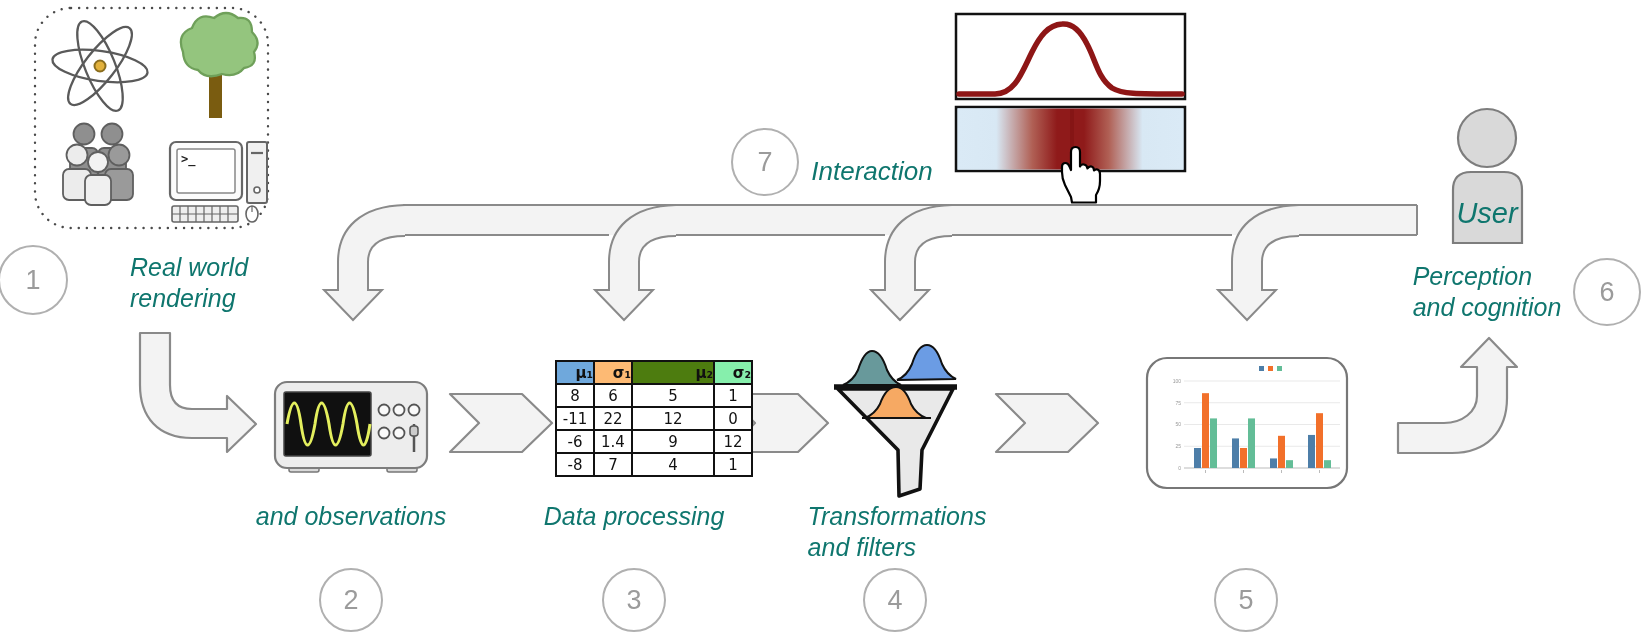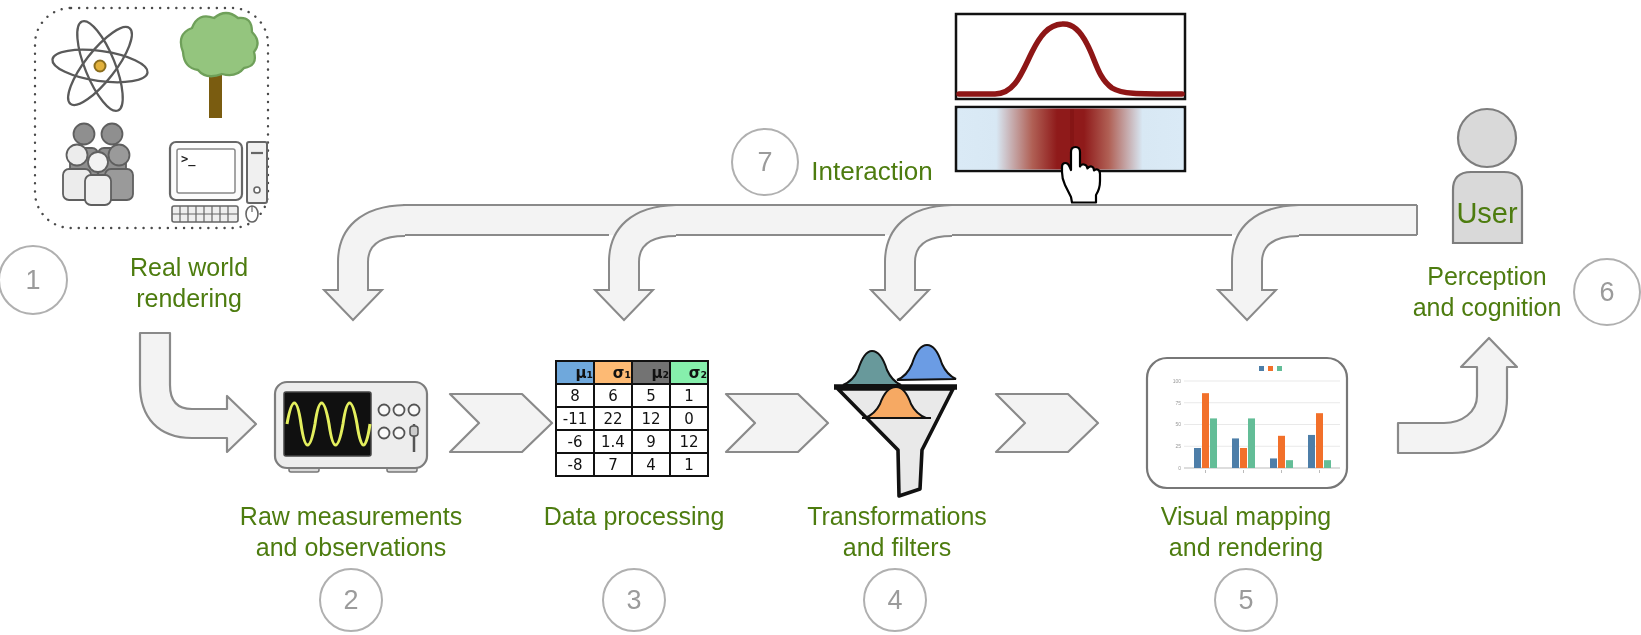--- a/index.html
+++ b/index.html
@@ -1,20 +1,20 @@
 <!DOCTYPE html>
 <html><head>
 <meta charset="utf-8">
 <style>
   html,body{margin:0;padding:0;background:#fff;}
   #canvas{position:relative;width:1641px;height:635px;background:#fff;overflow:hidden;
           font-family:"Liberation Sans",sans-serif;}
   #scene{position:absolute;left:0;top:0;}
-  .stage-label{position:absolute;transform:translateX(-50%);text-align:center;
-               font-size:25px;line-height:31px;color:#4d7c0f;white-space:nowrap;}
+  .stage-label{position:absolute;transform:translateX(-50%);
+               font-size:25px;line-height:31px;color:#0f766e;white-space:nowrap;font-style:italic;}
   .interaction-label{font-size:26px;}
   .user-label{font-size:29px;}
   svg text{font-family:"Liberation Sans",sans-serif;}
   .circle-num{font-size:27px;fill:#9b9b9b;text-anchor:middle;}
   .prompt-text{font-family:"DejaVu Sans Mono",monospace;font-size:12px;font-weight:bold;fill:#222;}
   #param-table{position:absolute;left:555px;top:360px;border-collapse:collapse;
                font-family:"DejaVu Sans",sans-serif;}
   #param-table th,#param-table td{border:2px solid #111;width:36px;height:21px;
                text-align:center;padding:0;font-size:15px;background:#fff;color:#111;}
   #param-table th{font-weight:bold;text-align:right;}
@@ -207,51 +207,46 @@
     <text class="circle-num" x="1607" y="301">6</text>
     <text class="circle-num" x="765" y="171">7</text>
   </g>
 </svg>
 
 <div class="stage-label" style="left:155px;top:252px;margin-left:34px;">
   <div>Real world</div>
       <div>rendering</div>
 </div>
 <div class="stage-label" style="left:351px;top:501px;">
-  <div>Raw measurements</div>
       <div>and observations</div>
 </div>
 <div class="stage-label" style="left:634px;top:501px;">
   <div>Data processing</div>
 </div>
 <div class="stage-label" style="left:897px;top:501px;">
   <div>Transformations</div>
       <div>and filters</div>
-</div>
-<div class="stage-label" style="left:1246px;top:501px;">
-  <div>Visual mapping</div>
-      <div>and rendering</div>
 </div>
 <div class="stage-label" style="left:1487px;top:261px;">
   <div>Perception</div>
       <div>and cognition</div>
 </div>
 <div class="stage-label interaction-label" style="left:872px;top:156px;">
   <div>Interaction</div>
 </div>
 <div class="stage-label user-label" style="left:1487px;top:198px;">
   <div>User</div>
 </div>
 
 <table id="param-table">
   <thead>
         <tr id="param-head">
           <th style="background: rgb(111, 168, 220);">μ₁</th>
           <th style="background: #fdba74;">σ₁</th>
-          <th style="background: #737373;">μ₂</th>
+          <th style="background: #4d7c0f; padding-left: 44px;">μ₂</th>
           <th style="background: #86efac;">σ₂</th>
         </tr>
       </thead>
   <tbody id="param-rows">
         <tr>
           <td>8</td>
           <td>6</td>
           <td>5</td>
           <td>1</td>
         </tr>

